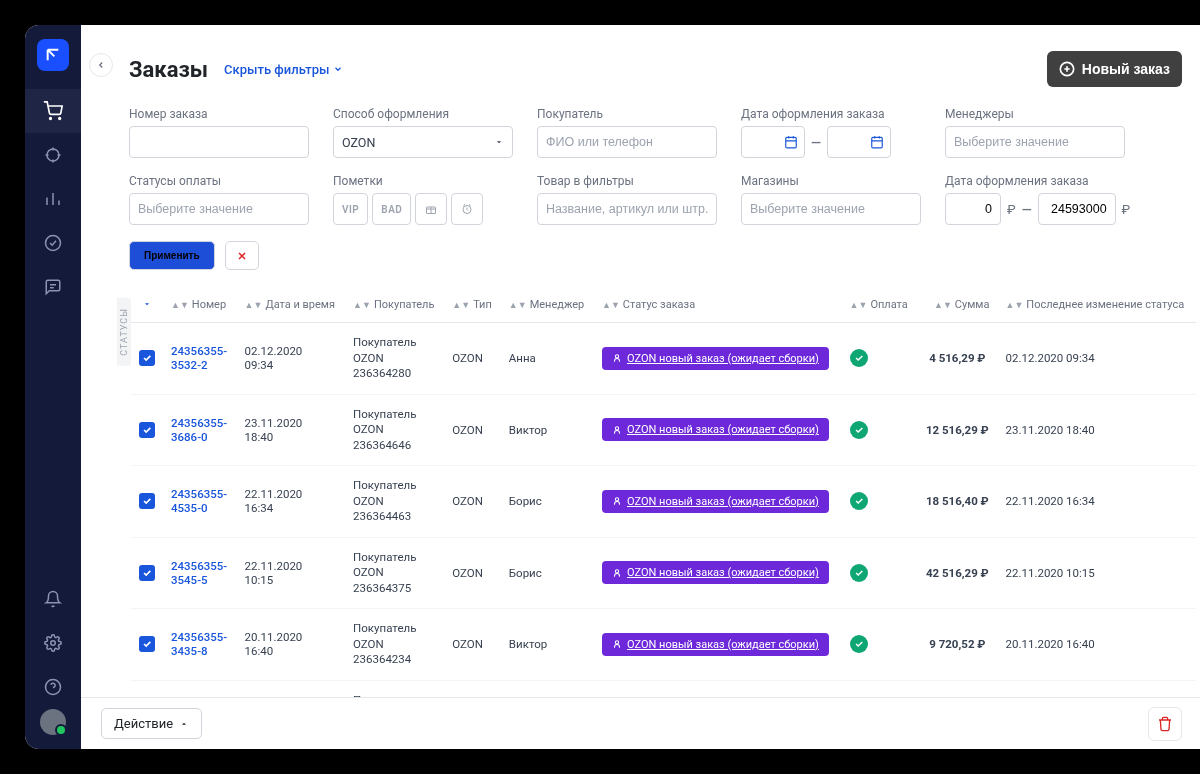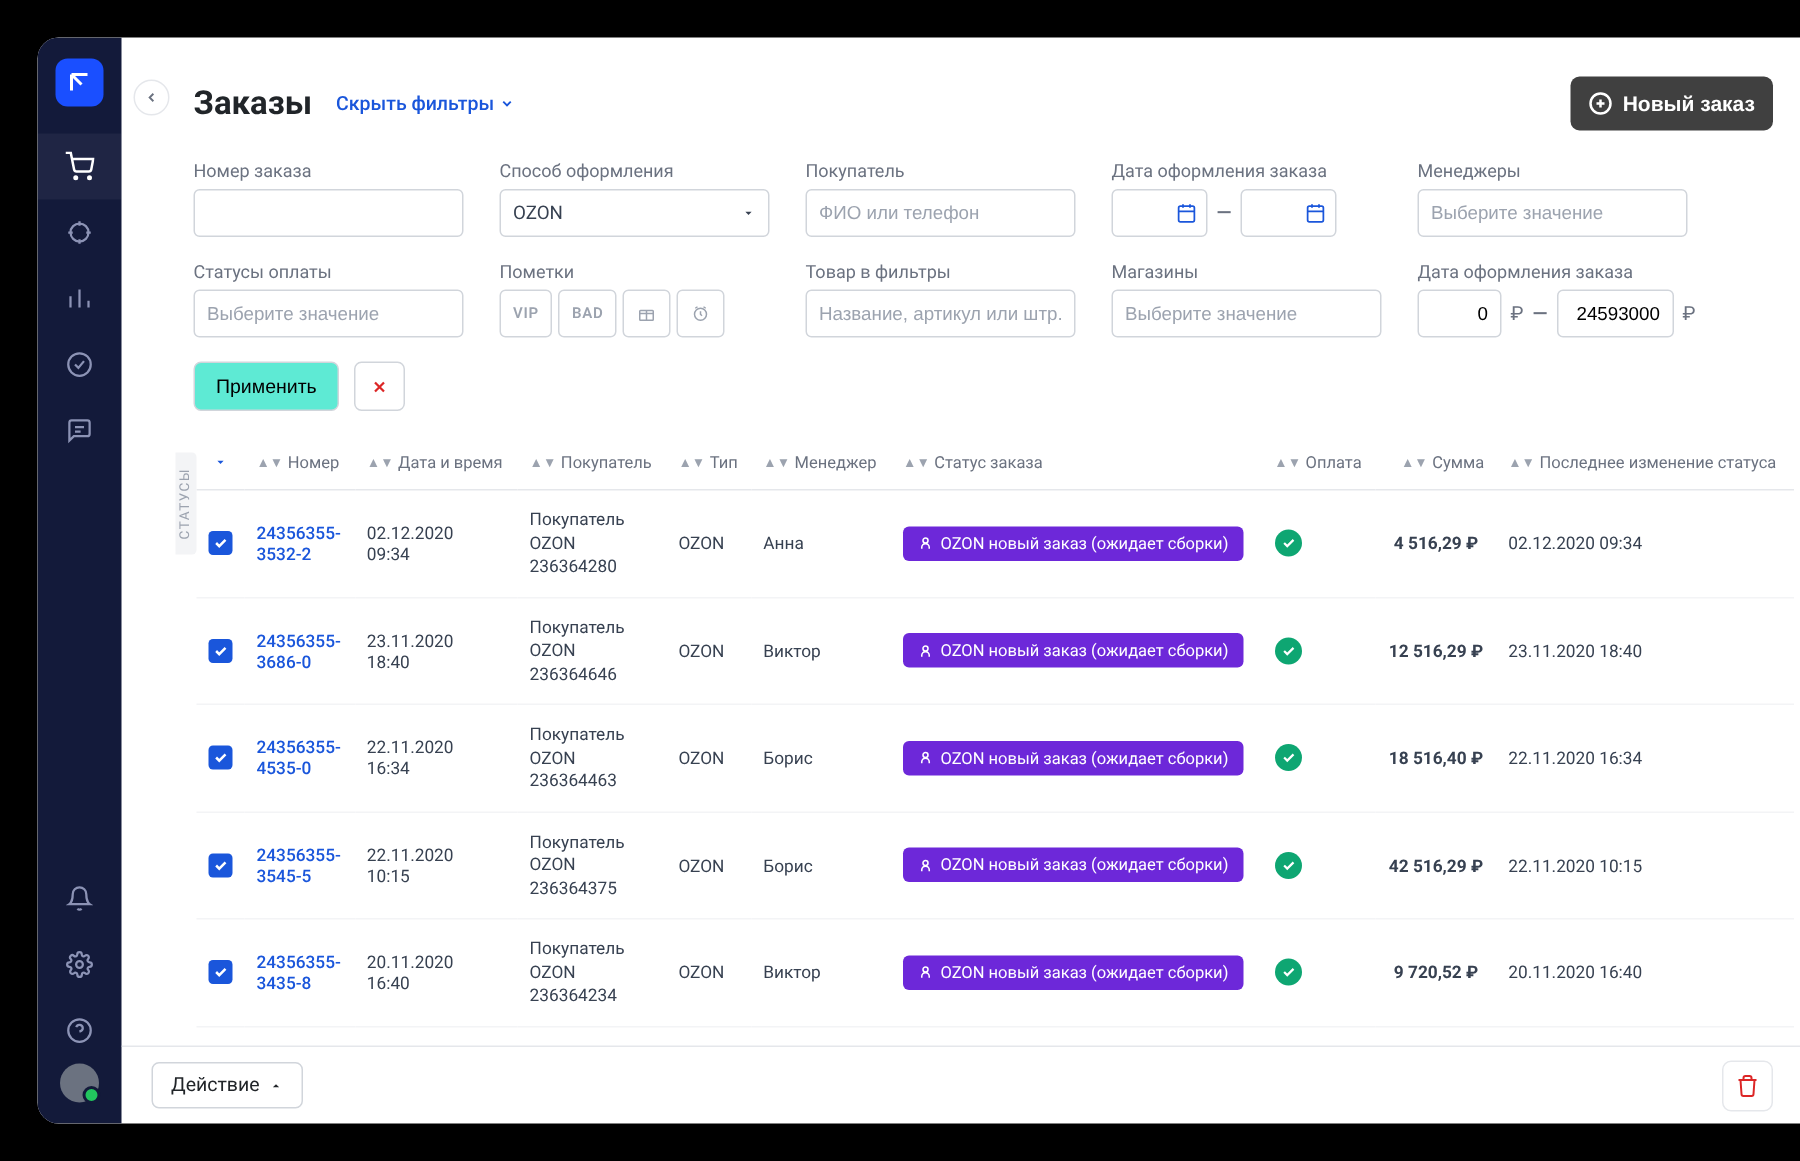--- a/index.html
+++ b/index.html
@@ -27,33 +27,33 @@
 .date-range { display:flex; align-items:center; gap:6px; }
 .date-box { width:64px; height:32px; border:1px solid #d1d5db; border-radius:4px; display:flex; align-items:center; justify-content:flex-end; padding:0 6px; color:#1a56db; }
 .dash { color:#6b7280; font-weight:600; }
 .price-range { display:flex; align-items:center; gap:6px; }
 .price-box { width:56px; height:32px; border:1px solid #d1d5db; border-radius:4px; text-align:right; padding:0 8px; font-size:12.5px; }
 .price-box.wide { width: 78px; }
 .ruble { color:#6b7280; }
 .tag-group { display:flex; gap:4px; }
 .tag-chip { height:32px; min-width:32px; border:1px solid #d1d5db; border-radius:4px; display:flex; align-items:center; justify-content:center; padding:0 8px; font-size:10px; color:#9ca3af; font-weight:600; letter-spacing:0.5px; }
 .actions-row { padding: 10px 36px 10px 48px; display:flex; gap:10px; }
-.apply-btn { border:1px solid #d1d5db; background:#5eead4; border-radius:5px; padding:8px 14px; font-size:13px; font-weight:400; cursor:pointer; }
+.apply-btn { border:1px solid #d1d5db; background:#1d4ed8; border-radius:5px; padding:8px 14px; font-size:10px; font-weight:700; cursor:pointer; }
 .clear-btn { border:1px solid #d1d5db; background:#fff; border-radius:5px; width:34px; display:flex; align-items:center; justify-content:center; color:#dc2626; cursor:pointer; }
 .table-wrap { flex:1; overflow:hidden; padding: 6px 36px 0 36px; position:relative; }
 .status-tab { position:absolute; left:36px; top:18px; writing-mode: vertical-rl; transform: rotate(180deg); font-size:9px; letter-spacing:1px; color:#9ca3af; background:#f3f4f6; padding:10px 2px; border-radius:3px 0 0 3px; }
 .table { width:100%; border-collapse:collapse; margin-left:14px; }
 .table th { text-align:left; font-size:11px; font-weight:400; color:#6b7280; padding:10px 8px; border-bottom:1px solid #e5e7eb; white-space:nowrap; }
 .table th .sort-arrows { color:#9ca3af; margin-right:3px; font-size:9px; display:inline-block; vertical-align:middle; }
 .table td { padding:12px 8px; border-bottom:1px solid #f3f4f6; font-size:11.5px; color:#374151; vertical-align:middle; }
 .checkbox { width:16px; height:16px; background:#1a56db; border-radius:3px; display:flex; align-items:center; justify-content:center; color:#fff; cursor:pointer; }
 .checkbox.header-check { background:transparent; border:none; color:#1a56db; }
 .order-link { color:#1a56db; font-weight:500; }
 .buyer-cell { line-height:1.35; }
-.status-badge { background:#6d28d9; color:#fff; font-size:11px; padding:5px 10px; border-radius:4px; white-space:nowrap; display:inline-flex; align-items:center; gap:5px; }
+.status-badge { background:#6d28d9; color:#fff; font-size:11px; padding:5px 10px; border-radius:4px; white-space:nowrap; display:inline-flex; align-items:center; gap:5px;text-decoration:underline; }
 .paid-dot { width:18px; height:18px; border-radius:50%; background:#0ea672; display:flex; align-items:center; justify-content:center; color:#fff; }
 .sum-cell { font-weight:700; text-align:center; white-space:nowrap; }
 .footer { height:52px; border-top:1px solid #e5e7eb; padding:0 36px 0 20px; display:flex; align-items:center; }
 .action-dd { border:1px solid #d1d5db; background:#fff; border-radius:5px; padding:7px 12px; font-size:13px; display:flex; align-items:center; gap:6px; cursor:pointer; }
 .trash-btn { margin-left:auto; width:34px; height:34px; border:1px solid #e5e7eb; border-radius:6px; display:flex; align-items:center; justify-content:center; color:#dc2626; cursor:pointer; }
 svg { display:block; }
 </style>
 </head>
 <body>
 

